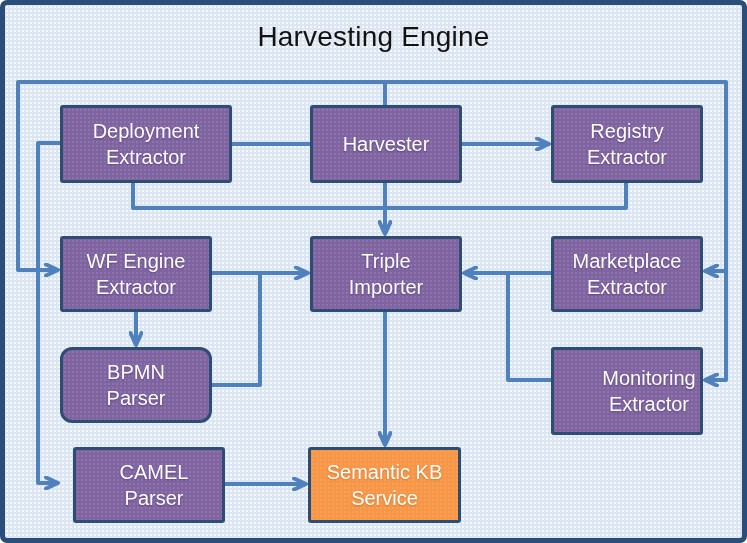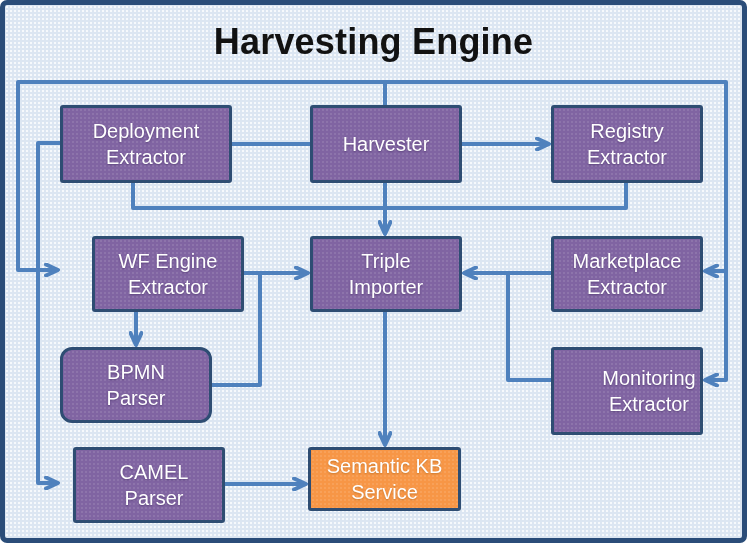--- a/index.html
+++ b/index.html
@@ -11,23 +11,22 @@
     border-radius:7px;
     background-color:#dce6f2;
     background-image:radial-gradient(rgba(255,255,255,.75) .8px, rgba(0,0,0,0) .9px);
     background-size:4px 4px;
     font-family:"Liberation Sans", sans-serif;
     overflow:hidden;
   }
   .title{
     position:absolute;top:16px;left:0;width:100%;
     text-align:center;
-    font-size:36px;color:#121212;
+    font-size:28px;color:#121212;
     letter-spacing:.2px;
-    font-weight:bold;
   }
   .edges{position:absolute;left:0;top:0;width:747px;height:543px;pointer-events:none;}
   .edges path{fill:none;stroke:#4f81bd;stroke-width:4;stroke-linejoin:round;}
   .node{
     position:absolute;
     box-sizing:border-box;
     display:flex;align-items:center;justify-content:center;
     text-align:center;white-space:pre-line;
     background-color:#8064a2;
     background-image:radial-gradient(rgba(255,255,255,.10) .8px, rgba(0,0,0,0) .9px);
@@ -38,27 +37,27 @@
     text-shadow:0 1px 2px rgba(45,25,75,.45);
   }
   .node.service{
     background-color:#f79646;
     text-shadow:0 1px 2px rgba(130,75,10,.4);
   }
   
   .n-deployment  {left:55px;  top:100px; width:172px; height:78px;}
   .n-harvester   {left:305px; top:100px; width:152px; height:78px;}
   .n-registry    {left:546px; top:100px; width:152px; height:78px;}
-  .n-wfengine    {left:55px;  top:231px; width:152px; height:76px;margin-left:32px;}
+  .n-wfengine    {left:55px;  top:231px; width:152px; height:76px;}
   .n-triple      {left:305px; top:231px; width:152px; height:76px;}
   .n-marketplace {left:546px; top:231px; width:152px; height:76px;}
   .n-bpmn        {left:55px;  top:342px; width:152px; height:76px;border-radius:12px;}
   .n-monitoring  {left:546px; top:342px; width:152px; height:88px;padding-left:44px;}
   .n-camel       {left:68px;  top:442px; width:152px; height:76px;padding-left:10px;}
-  .n-semantickb  {left:303px; top:442px; width:153px; height:64px;}
+  .n-semantickb  {left:303px; top:442px; width:153px; height:76px;}
 </style>
 </head>
 <body>
 
 <div class="frame">
 
   <div class="title">Harvesting Engine</div>
 
   <svg class="edges" width="747" height="543" viewBox="0 0 747 543" xmlns="http://www.w3.org/2000/svg">
     <defs>

